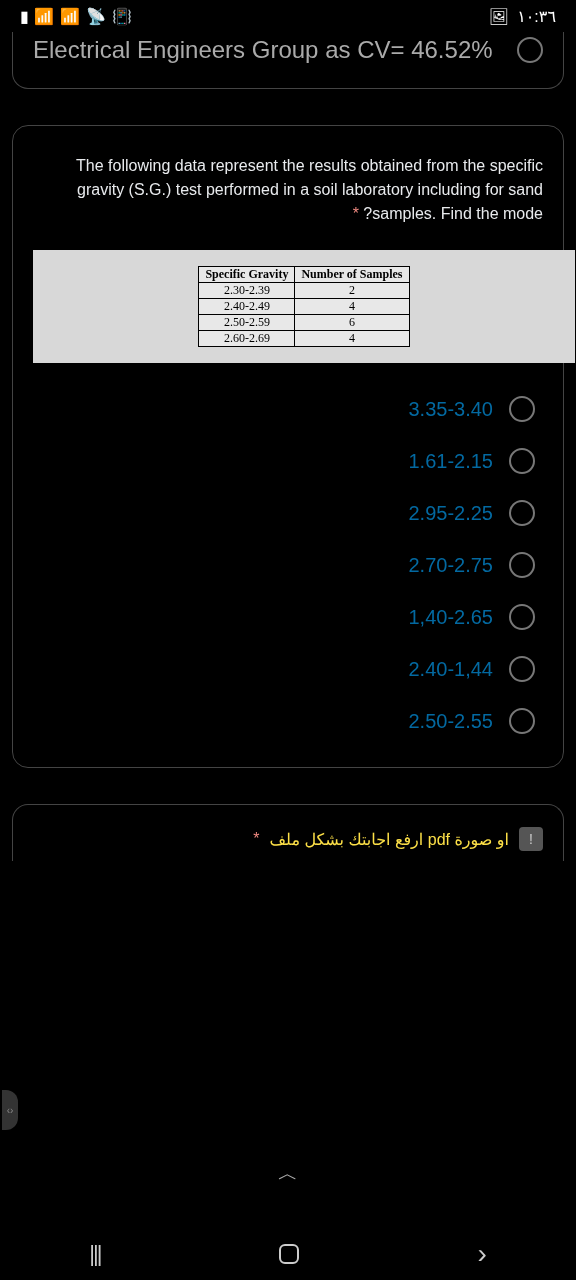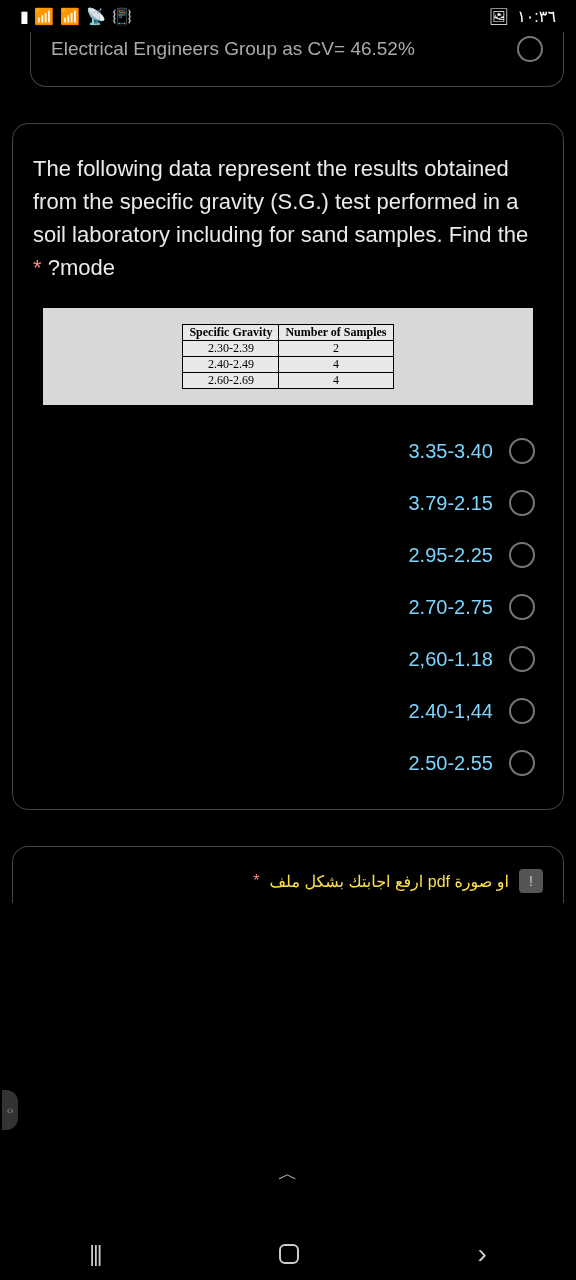--- a/index.html
+++ b/index.html
@@ -24,52 +24,51 @@
 .status-right { display: flex; gap: 8px; align-items: center; }
 .content {
   padding: 0 12px;
 }
 .card-top {
   border: 1px solid #444;
   border-top: none;
   border-radius: 0 0 16px 16px;
   padding: 4px 20px 24px;
   color: #aaa;
-  font-size: 19px;
+  font-size: 24px;
   display: flex;
   justify-content: space-between;
   align-items: center;
-  margin-left: 18px;
 }
 .radio-empty {
   width: 26px;
   height: 26px;
   border: 2px solid #777;
   border-radius: 50%;
   flex-shrink: 0;
 }
 .card-main {
   border: 1px solid #444;
   border-radius: 16px;
   margin-top: 36px;
   padding: 28px 20px 20px;
 }
 .question-text {
   color: #e8eaed;
-  font-size: 22px;
+  font-size: 16px;
   line-height: 1.5;
-  text-align: left;
+  text-align: right;
   direction: rtl;
 }
 .asterisk { color: #f28b82; }
 .table-img {
   background: #d8d8d8;
   margin: 24px auto 8px;
   padding: 16px 8px;
-  width: 490px;
+  width: 542px;
   display: flex;
   justify-content: center;
 }
 table {
   border-collapse: collapse;
   font-family: 'Times New Roman', serif;
   color: #000;
   font-size: 12px;
 }
 th, td {
@@ -82,21 +81,21 @@
 .options {
   margin-top: 20px;
 }
 .option {
   display: flex;
   justify-content: flex-end;
   align-items: center;
   gap: 16px;
   padding: 13px 8px;
   font-size: 20px;
-  color: #7dd3fc;
+  color: #0369a1;
 }
 .card-upload {
   border: 1px solid #444;
   border-radius: 16px 16px 0 0;
   border-bottom: none;
   margin-top: 36px;
   padding: 22px 20px 10px;
   display: flex;
   justify-content: flex-end;
   align-items: center;
@@ -197,46 +196,50 @@
         </tr>
         <tr>
               <td>2.30-2.39</td>
               <td>2</td>
             </tr>
         <tr>
               <td>2.40-2.49</td>
               <td>4</td>
             </tr>
         <tr>
+              <td>2.50-2.59</td>
+              <td>6</td>
+            </tr>
+        <tr>
               <td>2.60-2.69</td>
               <td>4</td>
             </tr>
       </tbody>
         </table>
     </div>
 
     <div class="options">
       <div class="option">
           <span>3.35-3.40</span>
           <div class="radio-empty"></div>
         </div>
       <div class="option">
-          <span>3.79-2.15</span>
+          <span>1.61-2.15</span>
           <div class="radio-empty"></div>
         </div>
       <div class="option">
           <span>2.95-2.25</span>
           <div class="radio-empty"></div>
         </div>
       <div class="option">
           <span>2.70-2.75</span>
           <div class="radio-empty"></div>
         </div>
       <div class="option">
-          <span>2,60-1.18</span>
+          <span>1,40-2.65</span>
           <div class="radio-empty"></div>
         </div>
       <div class="option">
           <span>2.40-1,44</span>
           <div class="radio-empty"></div>
         </div>
       <div class="option">
           <span>2.50-2.55</span>
           <div class="radio-empty"></div>
         </div>

